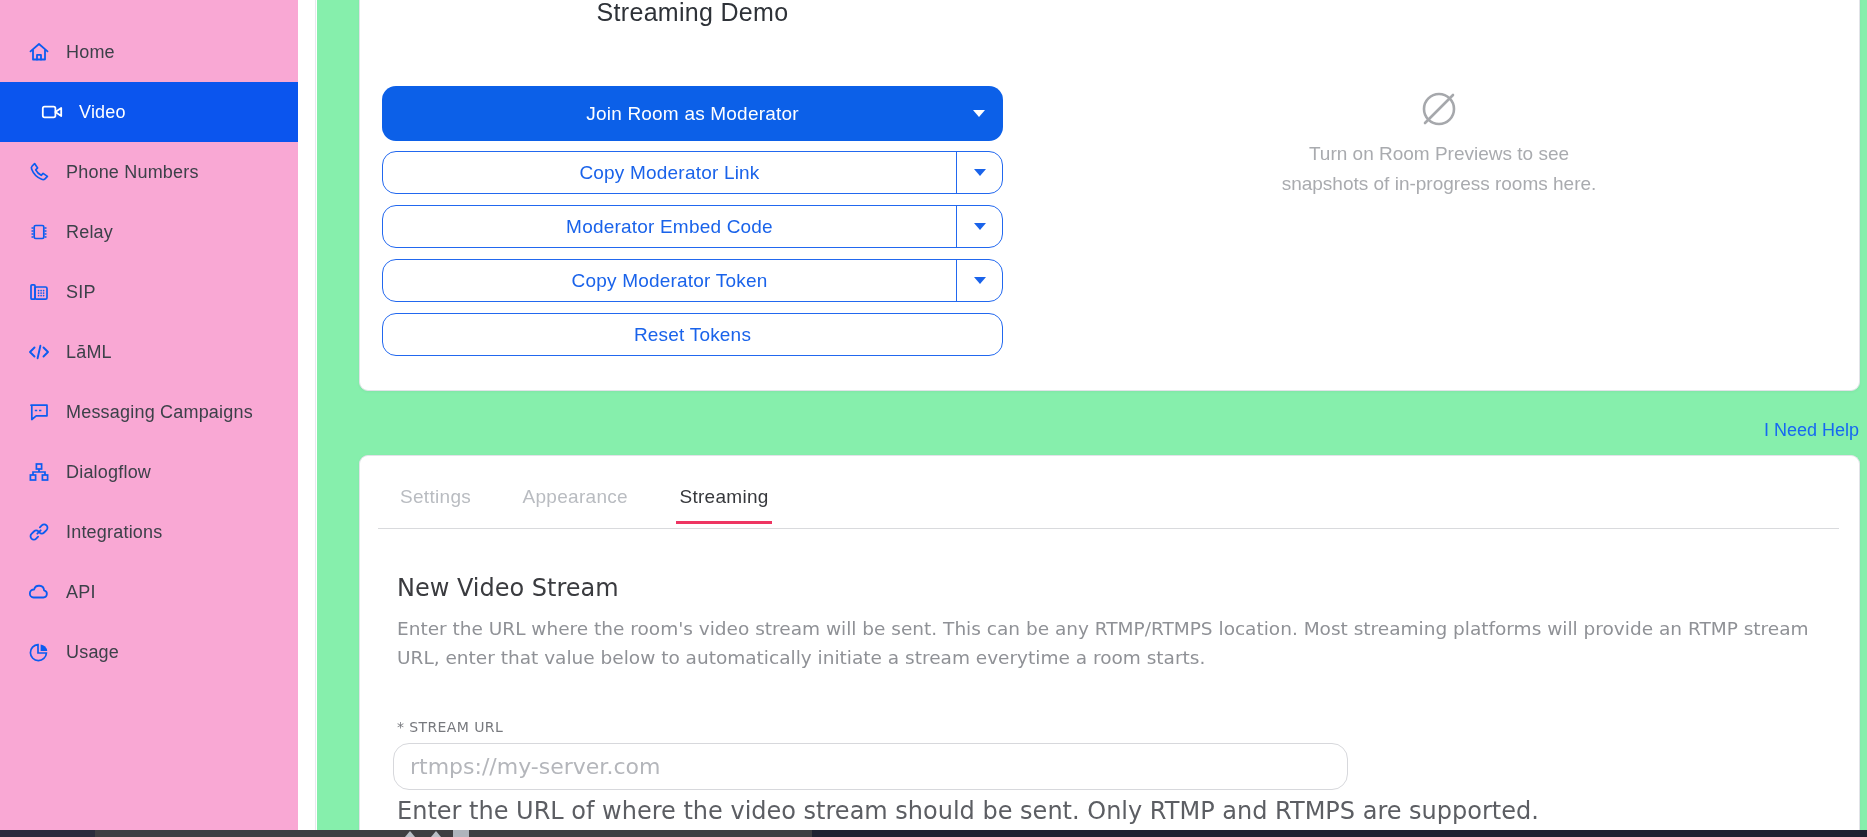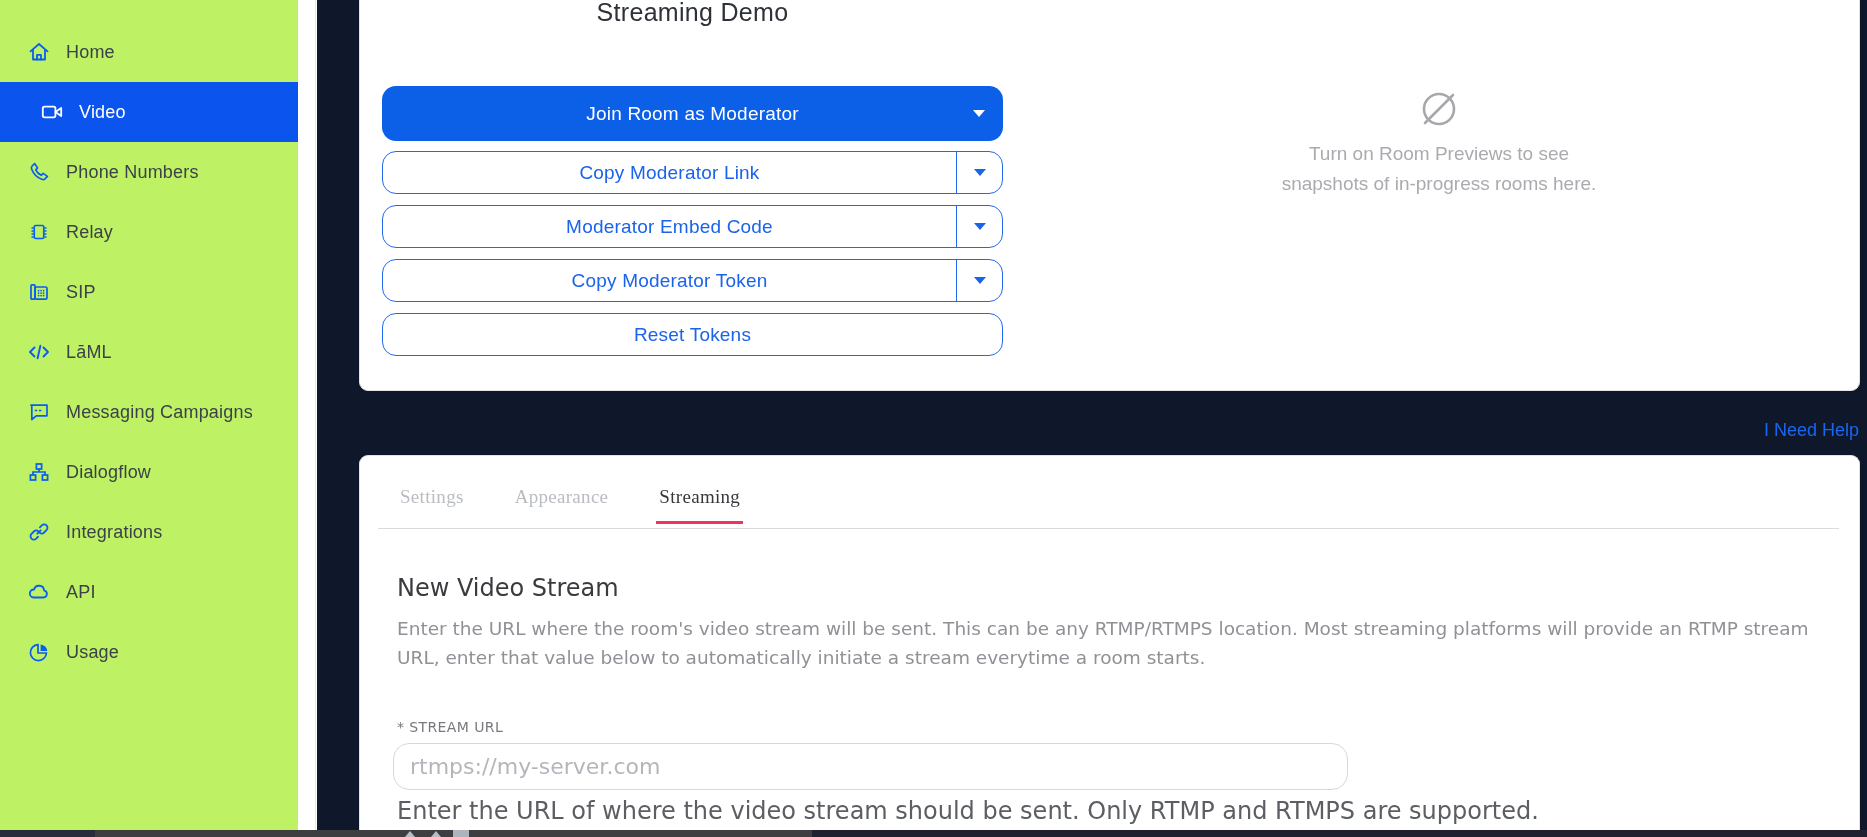--- a/index.html
+++ b/index.html
@@ -1,33 +1,33 @@
 <!DOCTYPE html>
 <html><head>
 <meta charset="utf-8">
 <style>
   * { margin:0; padding:0; box-sizing:border-box; }
   html,body { width:1867px; height:837px; overflow:hidden; background:#fff;
               font-family:"Liberation Sans", sans-serif; }
   .stage { position:relative; width:1867px; height:837px; overflow:hidden; }
 
   
-  .sidebar { position:absolute; left:0; top:0; width:298px; height:830px; background:#bef264; }
+  .sidebar { position:absolute; left:0; top:0; width:298px; height:830px; background:#f9a8d4; }
   .scroll-strip { position:absolute; left:298px; top:0; width:18px; height:830px; background:#fff; border-right:1px solid #e8e9ee; }
   .nav { position:absolute; top:22px; left:0; width:100%; }
   .nav-item { position:relative; height:60px; display:flex; align-items:center; padding-left:27px; cursor:pointer; }
   .nav-item .ico { width:24px; height:24px; color:#0b5cf0; flex:0 0 24px; display:flex; align-items:center; }
   .nav-item .ico svg { width:24px; height:24px; }
   .nav-item .lbl { margin-left:15px; font-size:18px; color:#3c4149; letter-spacing:.2px; }
   .nav-item.active { background:#0b55ee;padding-left:40px; }
   .nav-item.active .ico { color:#fff; }
   .nav-item.active .lbl { color:#fff; }
 
   
-  .main { position:absolute; left:317px; top:0; width:1550px; height:830px; background:#0f172a; }
+  .main { position:absolute; left:317px; top:0; width:1550px; height:830px; background:#86efac; }
   .card { position:absolute; background:#fff; border:1px solid #e2e3e8; border-radius:9px;
           box-shadow:0 1px 3px rgba(40,50,70,.05); }
   .card-room { left:42px; top:-24px; width:1501px; height:415px; }
   .card-stream { left:42px; top:455px; width:1501px; height:420px; border-bottom:none; border-bottom-left-radius:0; border-bottom-right-radius:0; }
 
   .room-title { position:absolute; left:22px; top:21px; width:621px; text-align:center;
                 font-size:25px; color:#2e3238; letter-spacing:.3px; }
 
   .btn-col { position:absolute; left:22px; top:109px; width:621px; }
   .btn { position:relative; width:621px; border-radius:14px; display:flex; align-items:stretch;
@@ -40,21 +40,21 @@
   .caret { width:0; height:0; border-left:6px solid transparent; border-right:6px solid transparent; border-top:7px solid #1a63ea; }
   .caret.white { border-top-color:#fff; }
 
   .preview { position:absolute; left:879px; top:106px; width:400px; text-align:center; color:#a9abaf; }
   .preview svg { width:52px; height:52px; }
   .preview .pline { font-size:19px; line-height:30px; }
 
   .help-link { position:absolute; right:8px; top:420px; font-size:18px; color:#1667f2; cursor:pointer; }
 
   
-  .tabbar { position:absolute; left:18px; right:20px; top:30px; border-bottom:1px solid #d9dadd; padding-left:19px; height:43px;font-family:Liberation Serif, serif; }
+  .tabbar { position:absolute; left:18px; right:20px; top:30px; border-bottom:1px solid #d9dadd; padding-left:19px; height:43px; }
   .tab { display:inline-block; margin-right:41px; padding:0 3px 16px 3px; font-size:19px; color:#b9bcc1; letter-spacing:.3px; cursor:pointer; }
   .tab.active { color:#36383c; border-bottom:3px solid #ee3562; padding-bottom:13px; }
 
   .stream-section { position:absolute; left:37px; top:118px; width:1460px; font-family:"DejaVu Sans", sans-serif; }
   .stream-h { font-size:24px; color:#3a3b3f; font-weight:400; }
   .stream-p { margin-top:12px; font-size:18.5px; line-height:29px; color:#8f9196; max-width:1455px; }
   .field-label { margin-top:47px; font-size:14px; color:#77797e; letter-spacing:.4px; }
   .field-input { margin-top:8px; margin-left:-4px; width:955px; height:47px; border:1px solid #d7d8dc; border-radius:16px;
                  padding:0 16px; font-size:22px; color:#444; font-family:"DejaVu Sans", sans-serif; outline:none; }
   .field-input::placeholder { color:#b4b6bb; }

